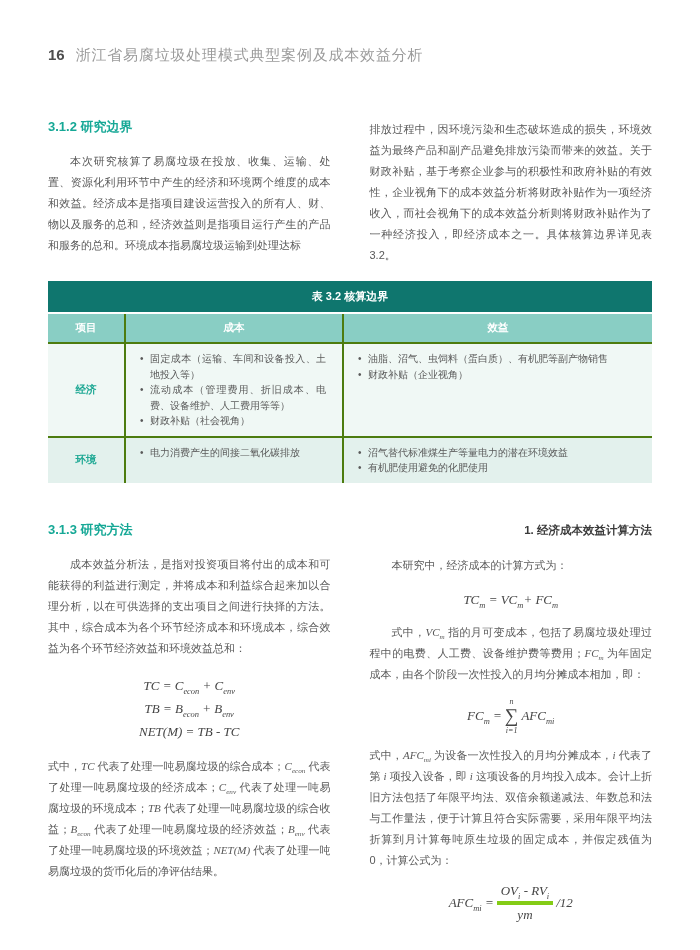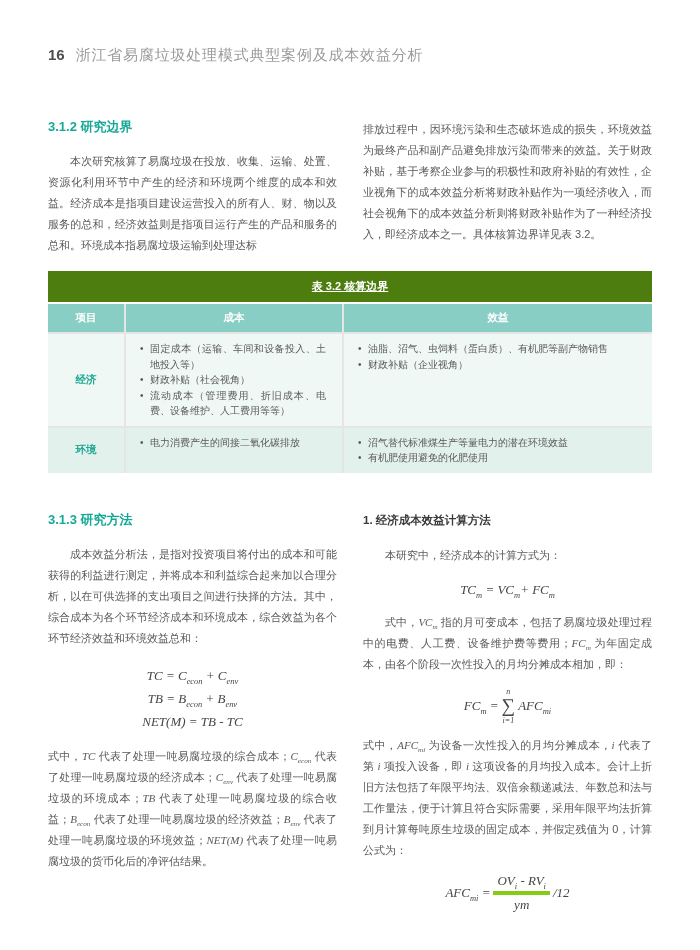--- a/index.html
+++ b/index.html
@@ -7,34 +7,34 @@
   body { font-family:"Liberation Sans","DejaVu Sans",sans-serif; }
   .page { position:relative; width:700px; height:950px; background:#ffffff; overflow:hidden;border-radius:31px; }
 
   
   .page-header { position:absolute; top:46px; left:48px; display:flex; align-items:baseline; gap:11px; }
   .page-num { font-size:15px; font-weight:bold; color:#4d4d4d; }
   .running-title { font-size:15px; color:#9b9b9b; letter-spacing:.8px; }
 
   
   .content { position:absolute; top:112px; left:48px; width:604px; }
-  .two-col { display:flex; gap:26px; }
+  .two-col { display:flex; gap:39px; }
   .col { width:289px; }
 
   h2.teal { color:#16a896; font-size:13px; font-weight:bold; margin:6px 0 15px 0; }
-  h3.sub { color:#3a3a3a; font-size:11.5px; font-weight:bold; margin:8px 0 17px 0; }
+  h3.sub { color:#3a3a3a; font-size:11.5px; font-weight:bold; margin:8px 0 17px 0;text-align:right; }
   p.body { font-size:11px; line-height:21px; color:#585858; text-align:justify; }
   p.indent { text-indent:2em; }
   sub { font-size:.65em; line-height:0; }
   .it { font-style:italic; font-family:"Liberation Serif","DejaVu Serif",serif; }
 
   
   .tbl { margin-top:15px; }
-  .tbl-title { background:#4d7c0f; color:#ffffff; font-weight:bold; font-size:11px; text-align:center; padding:8px 16px;text-decoration:underline; }
-  .tbl-grid { display:grid; grid-template-columns:76px 216px 1fr; gap:2px; background:#e5e5e5; margin-top:2px; }
+  .tbl-title { background:#0f766e; color:#ffffff; font-weight:bold; font-size:11px; text-align:center; padding:8px 16px; }
+  .tbl-grid { display:grid; grid-template-columns:76px 216px 1fr; gap:2px; background:#4d7c0f; margin-top:2px; }
   .th { background:#89cec4; color:#ffffff; font-size:10.5px; font-weight:bold; text-align:center; padding:7px 0; }
   .td-label { display:flex; align-items:center; justify-content:center; color:#1ea894; font-weight:bold; font-size:10.5px; }
   .r1 { background:#f0f8f5; }
   .r2 { background:#e3f1ed; }
   ul.cell { list-style:none; padding:7px 16px 7px 14px; }
   ul.cell li { font-size:10px; line-height:15.5px; color:#5a5a5a; position:relative; padding-left:10px; text-align:justify; }
   ul.cell li::before { content:"•"; position:absolute; left:0; top:0; }
 
   
   .formula { font-family:"Liberation Serif","DejaVu Serif",serif; color:#454545; font-size:13px; text-align:center; }
@@ -73,22 +73,22 @@
     <div class="tbl">
       <div class="tbl-title">表 3.2 核算边界</div>
       <div class="tbl-grid">
         <div class="th">项目</div>
         <div class="th">成本</div>
         <div class="th">效益</div>
 
         <div class="td-label r1">经济</div>
         <ul class="cell r1">
             <li>固定成本（运输、车间和设备投入、土地投入等）</li>
+            <li>流动成本（管理费用、折旧成本、电费、设备维护、人工费用等等）</li>
             <li>财政补贴（社会视角）</li>
-            <li>流动成本（管理费用、折旧成本、电费、设备维护、人工费用等等）</li>
           </ul>
         <ul class="cell r1">
             <li>油脂、沼气、虫饲料（蛋白质）、有机肥等副产物销售</li>
             <li>财政补贴（企业视角）</li>
           </ul>
 
         <div class="td-label r2">环境</div>
         <ul class="cell r2">
             <li>电力消费产生的间接二氧化碳排放</li>
           </ul>

